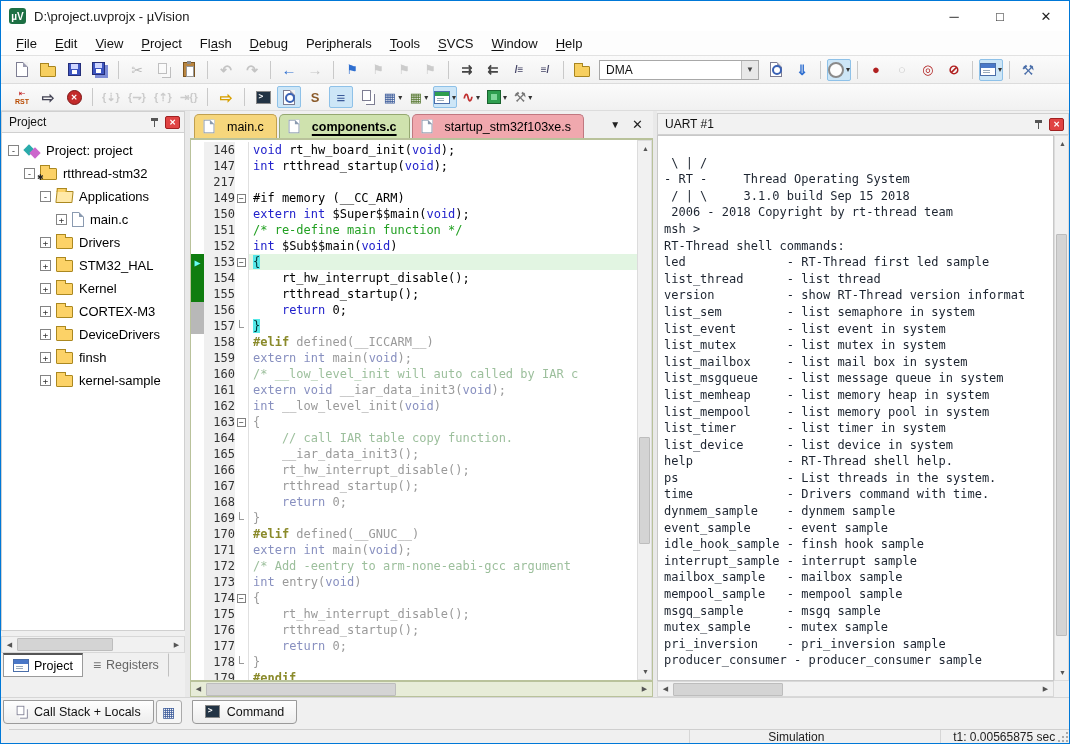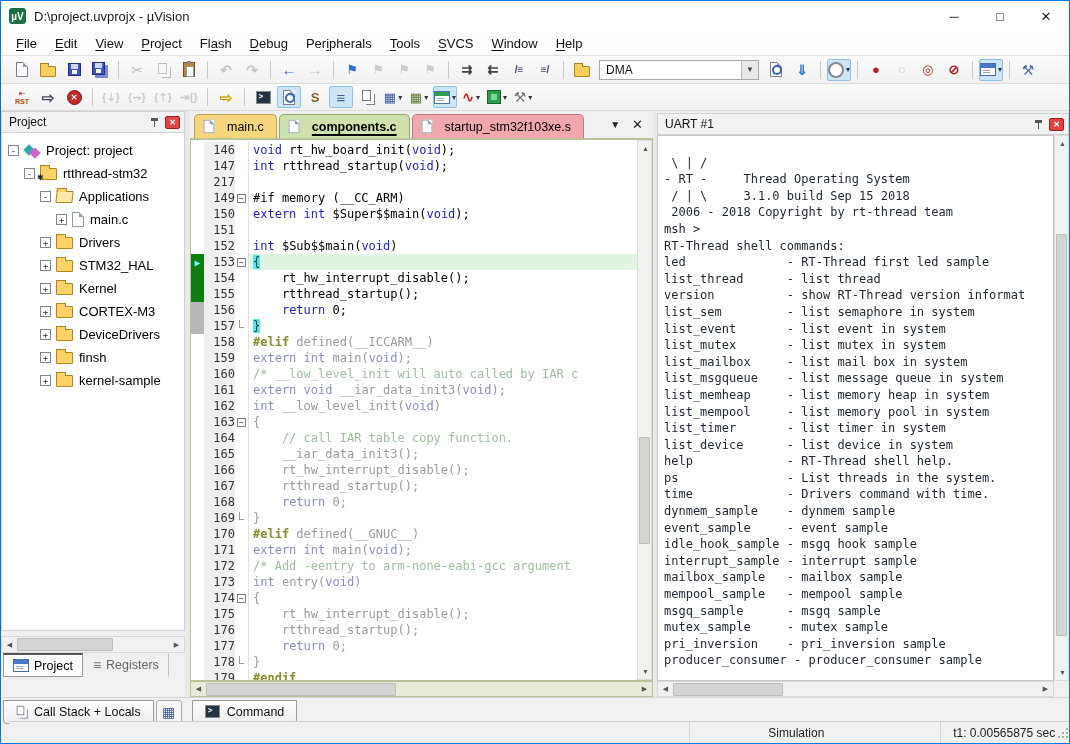--- a/index.html
+++ b/index.html
@@ -130,21 +130,21 @@
   .uline { font:12px "DejaVu Sans Mono",monospace; color:#1c2430; height:16.6px; white-space:pre; }
   .uart-vscroll { right:0; top:24px; bottom:16px; }
   .uart-hscroll { left:0; right:15px; bottom:0; height:16px; }
 
   
   .dock { position:absolute; left:0; right:0; bottom:18px; height:28px; background:#f0f0f0; border-top:1px solid #d6d6d6; display:flex; align-items:center; padding-left:2px; gap:2px; }
   .dock-tab { height:24px; display:flex; align-items:center; gap:7px; padding:0 12px; background:linear-gradient(#fefefe,#ededed); border:1px solid #9a9a9a; border-radius:0 0 4px 4px; font-size:12.5px; color:#111; }
   .dock-btn { width:26px; height:24px; display:flex; align-items:center; justify-content:center; border:1px solid #aaa; border-radius:3px; background:#f6f6f6; }
 
   
-  .statusbar { position:absolute; left:0; right:0; bottom:0; height:22px; background:#f0f0f0; border-top:1px solid #cfcfcf; display:flex; font-size:12px; color:#222; align-items:center;margin-left:8px; }
+  .statusbar { position:absolute; left:0; right:0; bottom:0; height:14px; background:#f0f0f0; border-top:1px solid #cfcfcf; display:flex; font-size:12px; color:#222; align-items:center;margin-left:8px; }
   .st-sec { height:100%; display:flex; align-items:center; border-right:1px solid #d6d6d6; }
   .st1 { width:682px; } .st2 { width:251px; padding-left:78px; } .st3 { width:115px; padding-left:12px; border-right:none;}
   .grip { margin-left:auto; width:13px; height:13px; background:
       radial-gradient(circle at 3px 11px,#aaa 1px,transparent 1.5px),
       radial-gradient(circle at 7px 11px,#aaa 1px,transparent 1.5px),
       radial-gradient(circle at 11px 11px,#aaa 1px,transparent 1.5px),
       radial-gradient(circle at 7px 7px,#aaa 1px,transparent 1.5px),
       radial-gradient(circle at 11px 7px,#aaa 1px,transparent 1.5px),
       radial-gradient(circle at 11px 3px,#aaa 1px,transparent 1.5px); }
 </style>
@@ -455,21 +455,21 @@
             <span style="font-size:10px">▼</span>
             <span style="font-size:13px">✕</span>
           </div>
         </div>
       <div class="code-wrap" id="code">
           <div class="cline"><span class="cmark"></span><span class="cnum">146</span><span class="cfold"></span><span class="ccode"><span class="s-k">void</span><span class="s-p"> rt_hw_board_init(</span><span class="s-k">void</span><span class="s-p">);</span></span></div>
           <div class="cline"><span class="cmark"></span><span class="cnum">147</span><span class="cfold"></span><span class="ccode"><span class="s-k">int</span><span class="s-p"> rtthread_startup(</span><span class="s-k">void</span><span class="s-p">);</span></span></div>
           <div class="cline"><span class="cmark"></span><span class="cnum">217</span><span class="cfold"></span><span class="ccode"></span></div>
           <div class="cline"><span class="cmark"></span><span class="cnum">149</span><span class="cfold"><span class="fbox">−</span></span><span class="ccode"><span class="s-p">#if memory (__CC_ARM)</span></span></div>
           <div class="cline"><span class="cmark"></span><span class="cnum">150</span><span class="cfold"></span><span class="ccode"><span class="s-k">extern</span><span class="s-p"> </span><span class="s-k">int</span><span class="s-p"> $Super$$main(</span><span class="s-k">void</span><span class="s-p">);</span></span></div>
-          <div class="cline"><span class="cmark"></span><span class="cnum">151</span><span class="cfold"></span></div>
+          <div class="cline"><span class="cmark"></span><span class="cnum">151</span><span class="cfold"></span><span class="ccode"><span class="s-c">/* re-define main function */</span></span></div>
           <div class="cline"><span class="cmark"></span><span class="cnum">152</span><span class="cfold"></span><span class="ccode"><span class="s-k">int</span><span class="s-p"> $Sub$$main(</span><span class="s-k">void</span><span class="s-p">)</span></span></div>
           <div class="cline hl"><span class="cmark green"><span class="pc">▶</span></span><span class="cnum">153</span><span class="cfold"><span class="fbox">−</span></span><span class="ccode"><span class="s-b">{</span></span></div>
           <div class="cline"><span class="cmark green"></span><span class="cnum">154</span><span class="cfold"></span><span class="ccode"><span class="s-p">    rt_hw_interrupt_disable();</span></span></div>
           <div class="cline"><span class="cmark green"></span><span class="cnum">155</span><span class="cfold"></span><span class="ccode"><span class="s-p">    rtthread_startup();</span></span></div>
           <div class="cline"><span class="cmark gray"></span><span class="cnum">156</span><span class="cfold"></span><span class="ccode"><span class="s-p">    </span><span class="s-k">return</span><span class="s-p"> 0;</span></span></div>
           <div class="cline"><span class="cmark gray"></span><span class="cnum">157</span><span class="cfold"><span class="fend"></span></span><span class="ccode"><span class="s-b">}</span></span></div>
           <div class="cline"><span class="cmark"></span><span class="cnum">158</span><span class="cfold"></span><span class="ccode"><span class="s-do">#elif</span><span class="s-d"> defined(__ICCARM__)</span></span></div>
           <div class="cline"><span class="cmark"></span><span class="cnum">159</span><span class="cfold"></span><span class="ccode"><span class="s-dk">extern</span><span class="s-d"> </span><span class="s-dk">int</span><span class="s-d"> main(</span><span class="s-dk">void</span><span class="s-d">);</span></span></div>
           <div class="cline"><span class="cmark"></span><span class="cnum">160</span><span class="cfold"></span><span class="ccode"><span class="s-dc">/* __low_level_init will auto called by IAR c</span></span></div>
           <div class="cline"><span class="cmark"></span><span class="cnum">161</span><span class="cfold"></span><span class="ccode"><span class="s-dk">extern</span><span class="s-d"> </span><span class="s-dk">void</span><span class="s-d"> __iar_data_init3(</span><span class="s-dk">void</span><span class="s-d">);</span></span></div>
@@ -530,21 +530,21 @@
           <div class="uline">list_msgqueue    - list message queue in system</div>
           <div class="uline">list_memheap     - list memory heap in system</div>
           <div class="uline">list_mempool     - list memory pool in system</div>
           <div class="uline">list_timer       - list timer in system</div>
           <div class="uline">list_device      - list device in system</div>
           <div class="uline">help             - RT-Thread shell help.</div>
           <div class="uline">ps               - List threads in the system.</div>
           <div class="uline">time             - Drivers command with time.</div>
           <div class="uline">dynmem_sample    - dynmem sample</div>
           <div class="uline">event_sample     - event sample</div>
-          <div class="uline">idle_hook_sample - msgq hook sample</div>
+          <div class="uline">idle_hook_sample - finsh hook sample</div>
           <div class="uline">interrupt_sample - interrupt sample</div>
           <div class="uline">mailbox_sample   - mailbox sample</div>
           <div class="uline">mempool_sample   - mempool sample</div>
           <div class="uline">msgq_sample      - msgq sample</div>
           <div class="uline">mutex_sample     - mutex sample</div>
           <div class="uline">pri_inversion    - pri_inversion sample</div>
           <div class="uline">producer_consumer - producer_consumer sample</div>
         </div>
       <div class="vscroll uart-vscroll">
         <div class="sarrow" style="position:absolute;top:0">▲</div>

